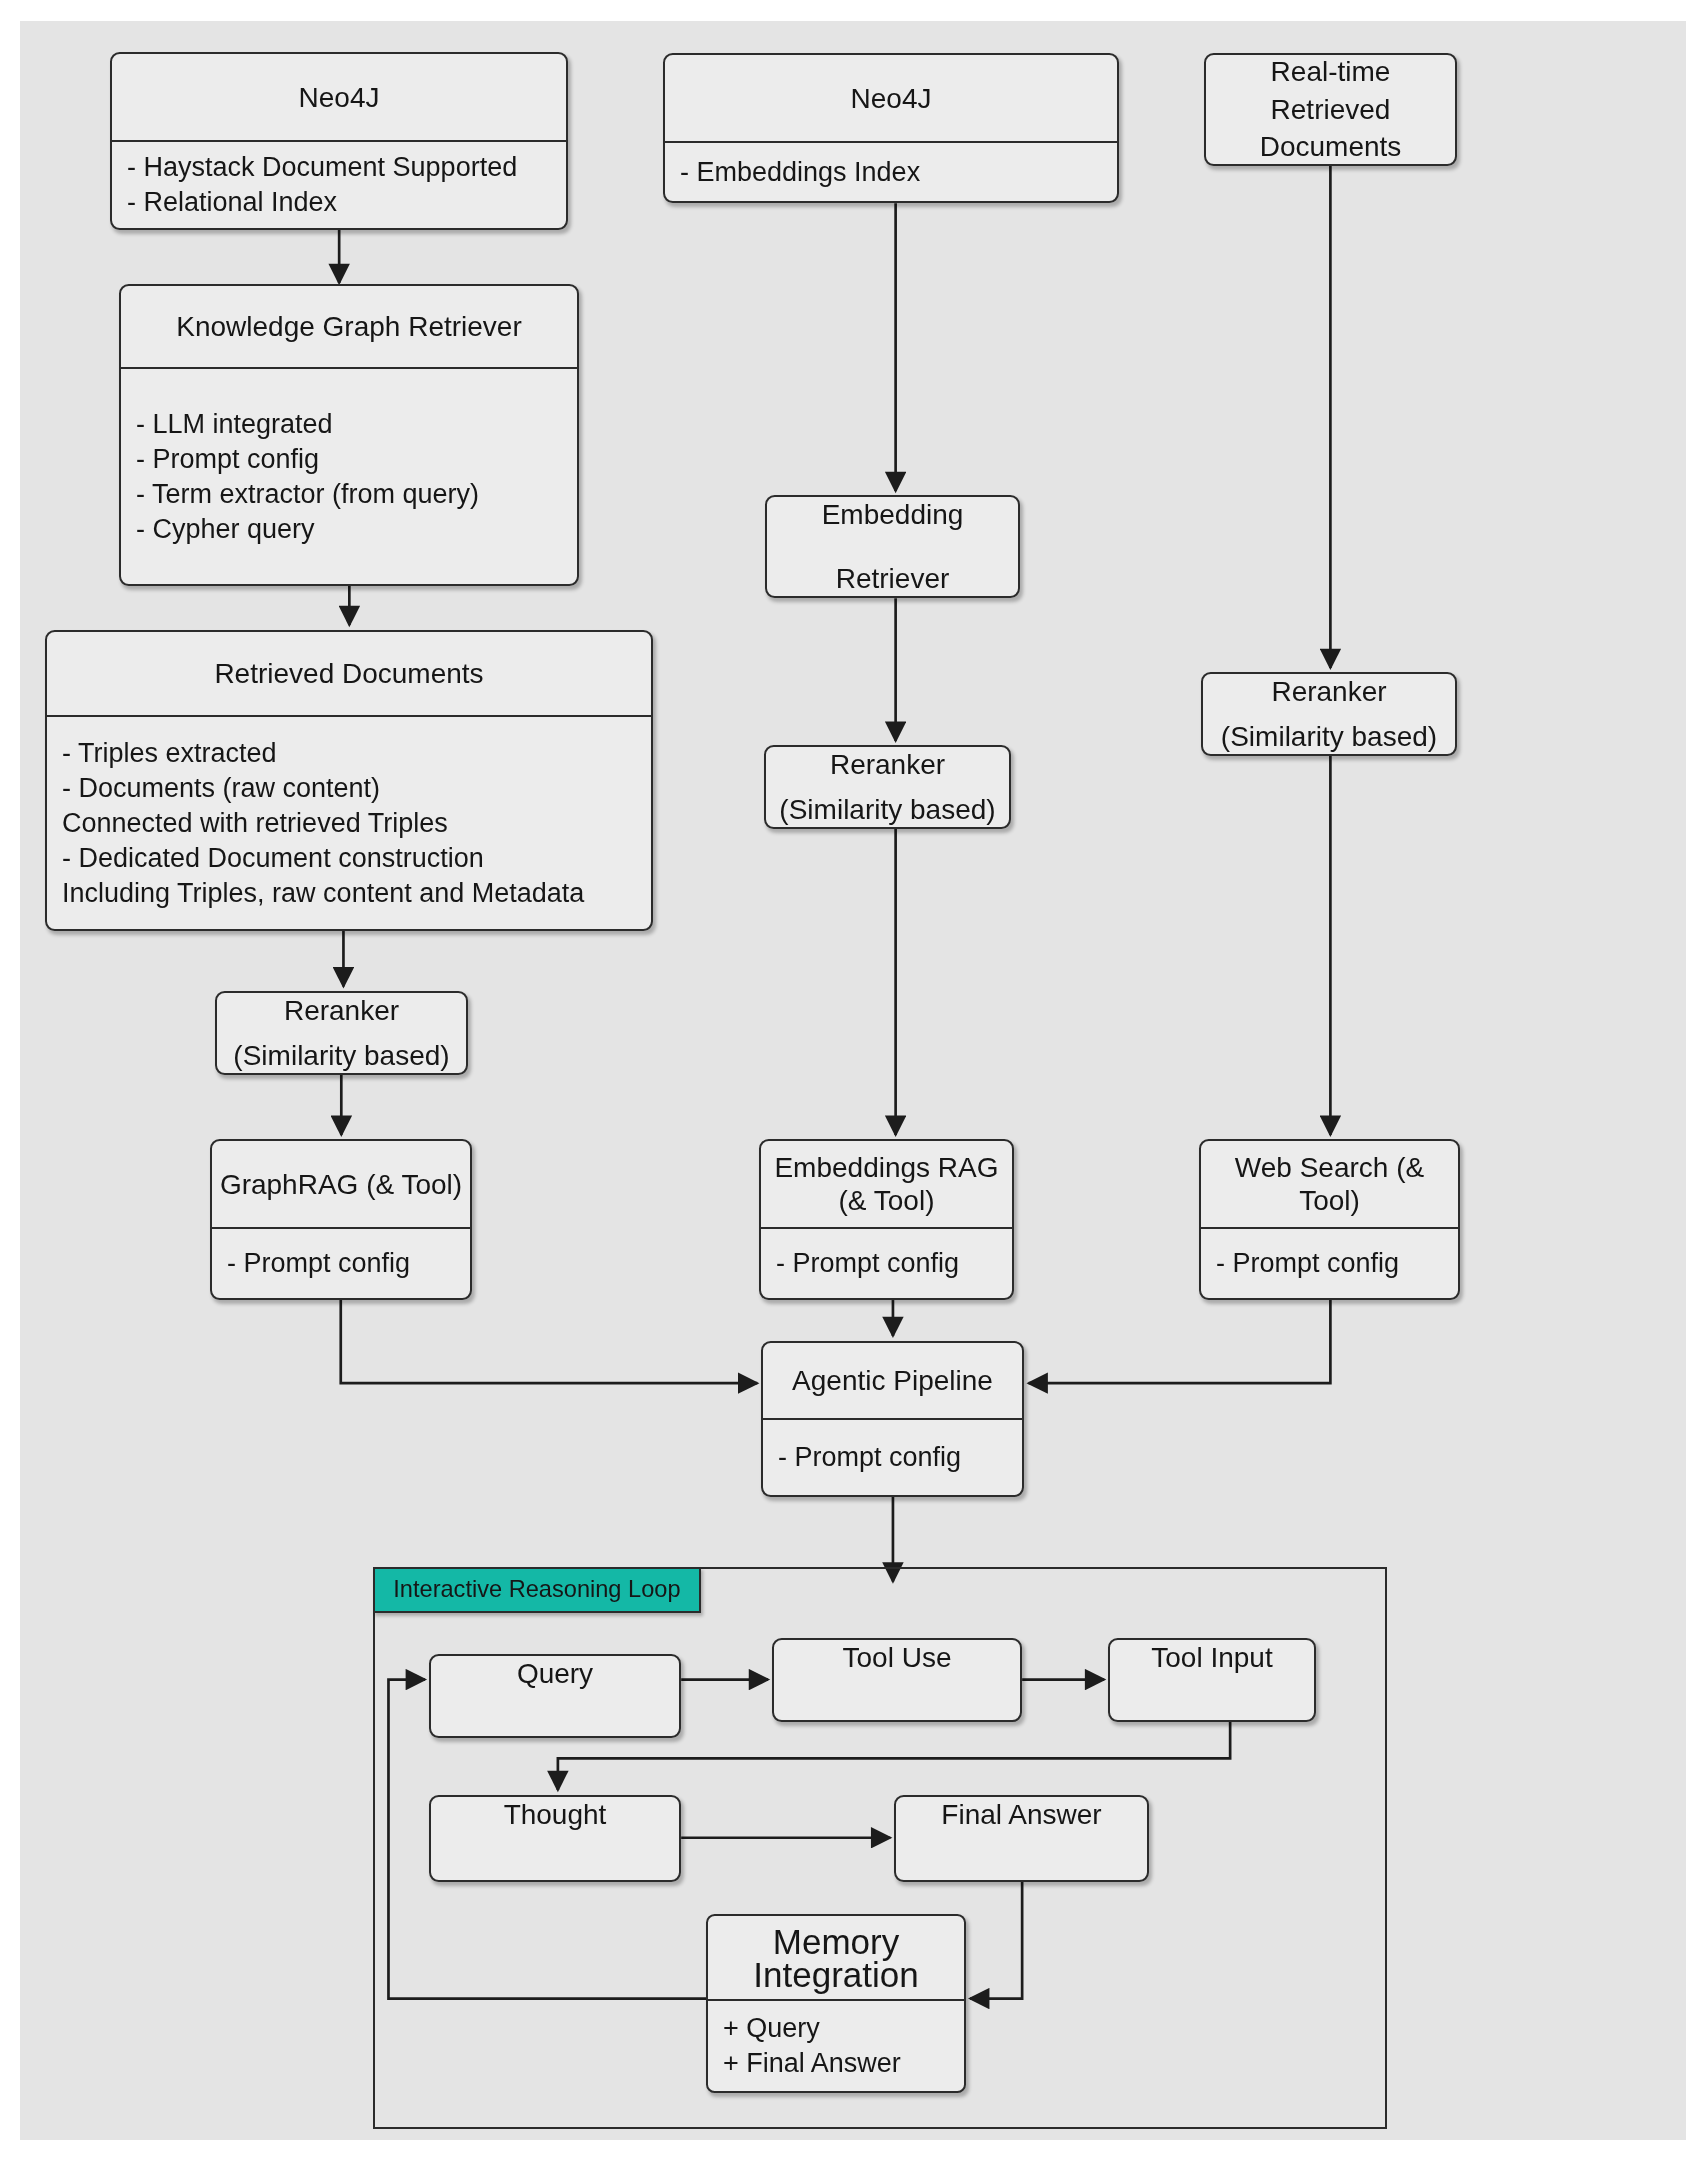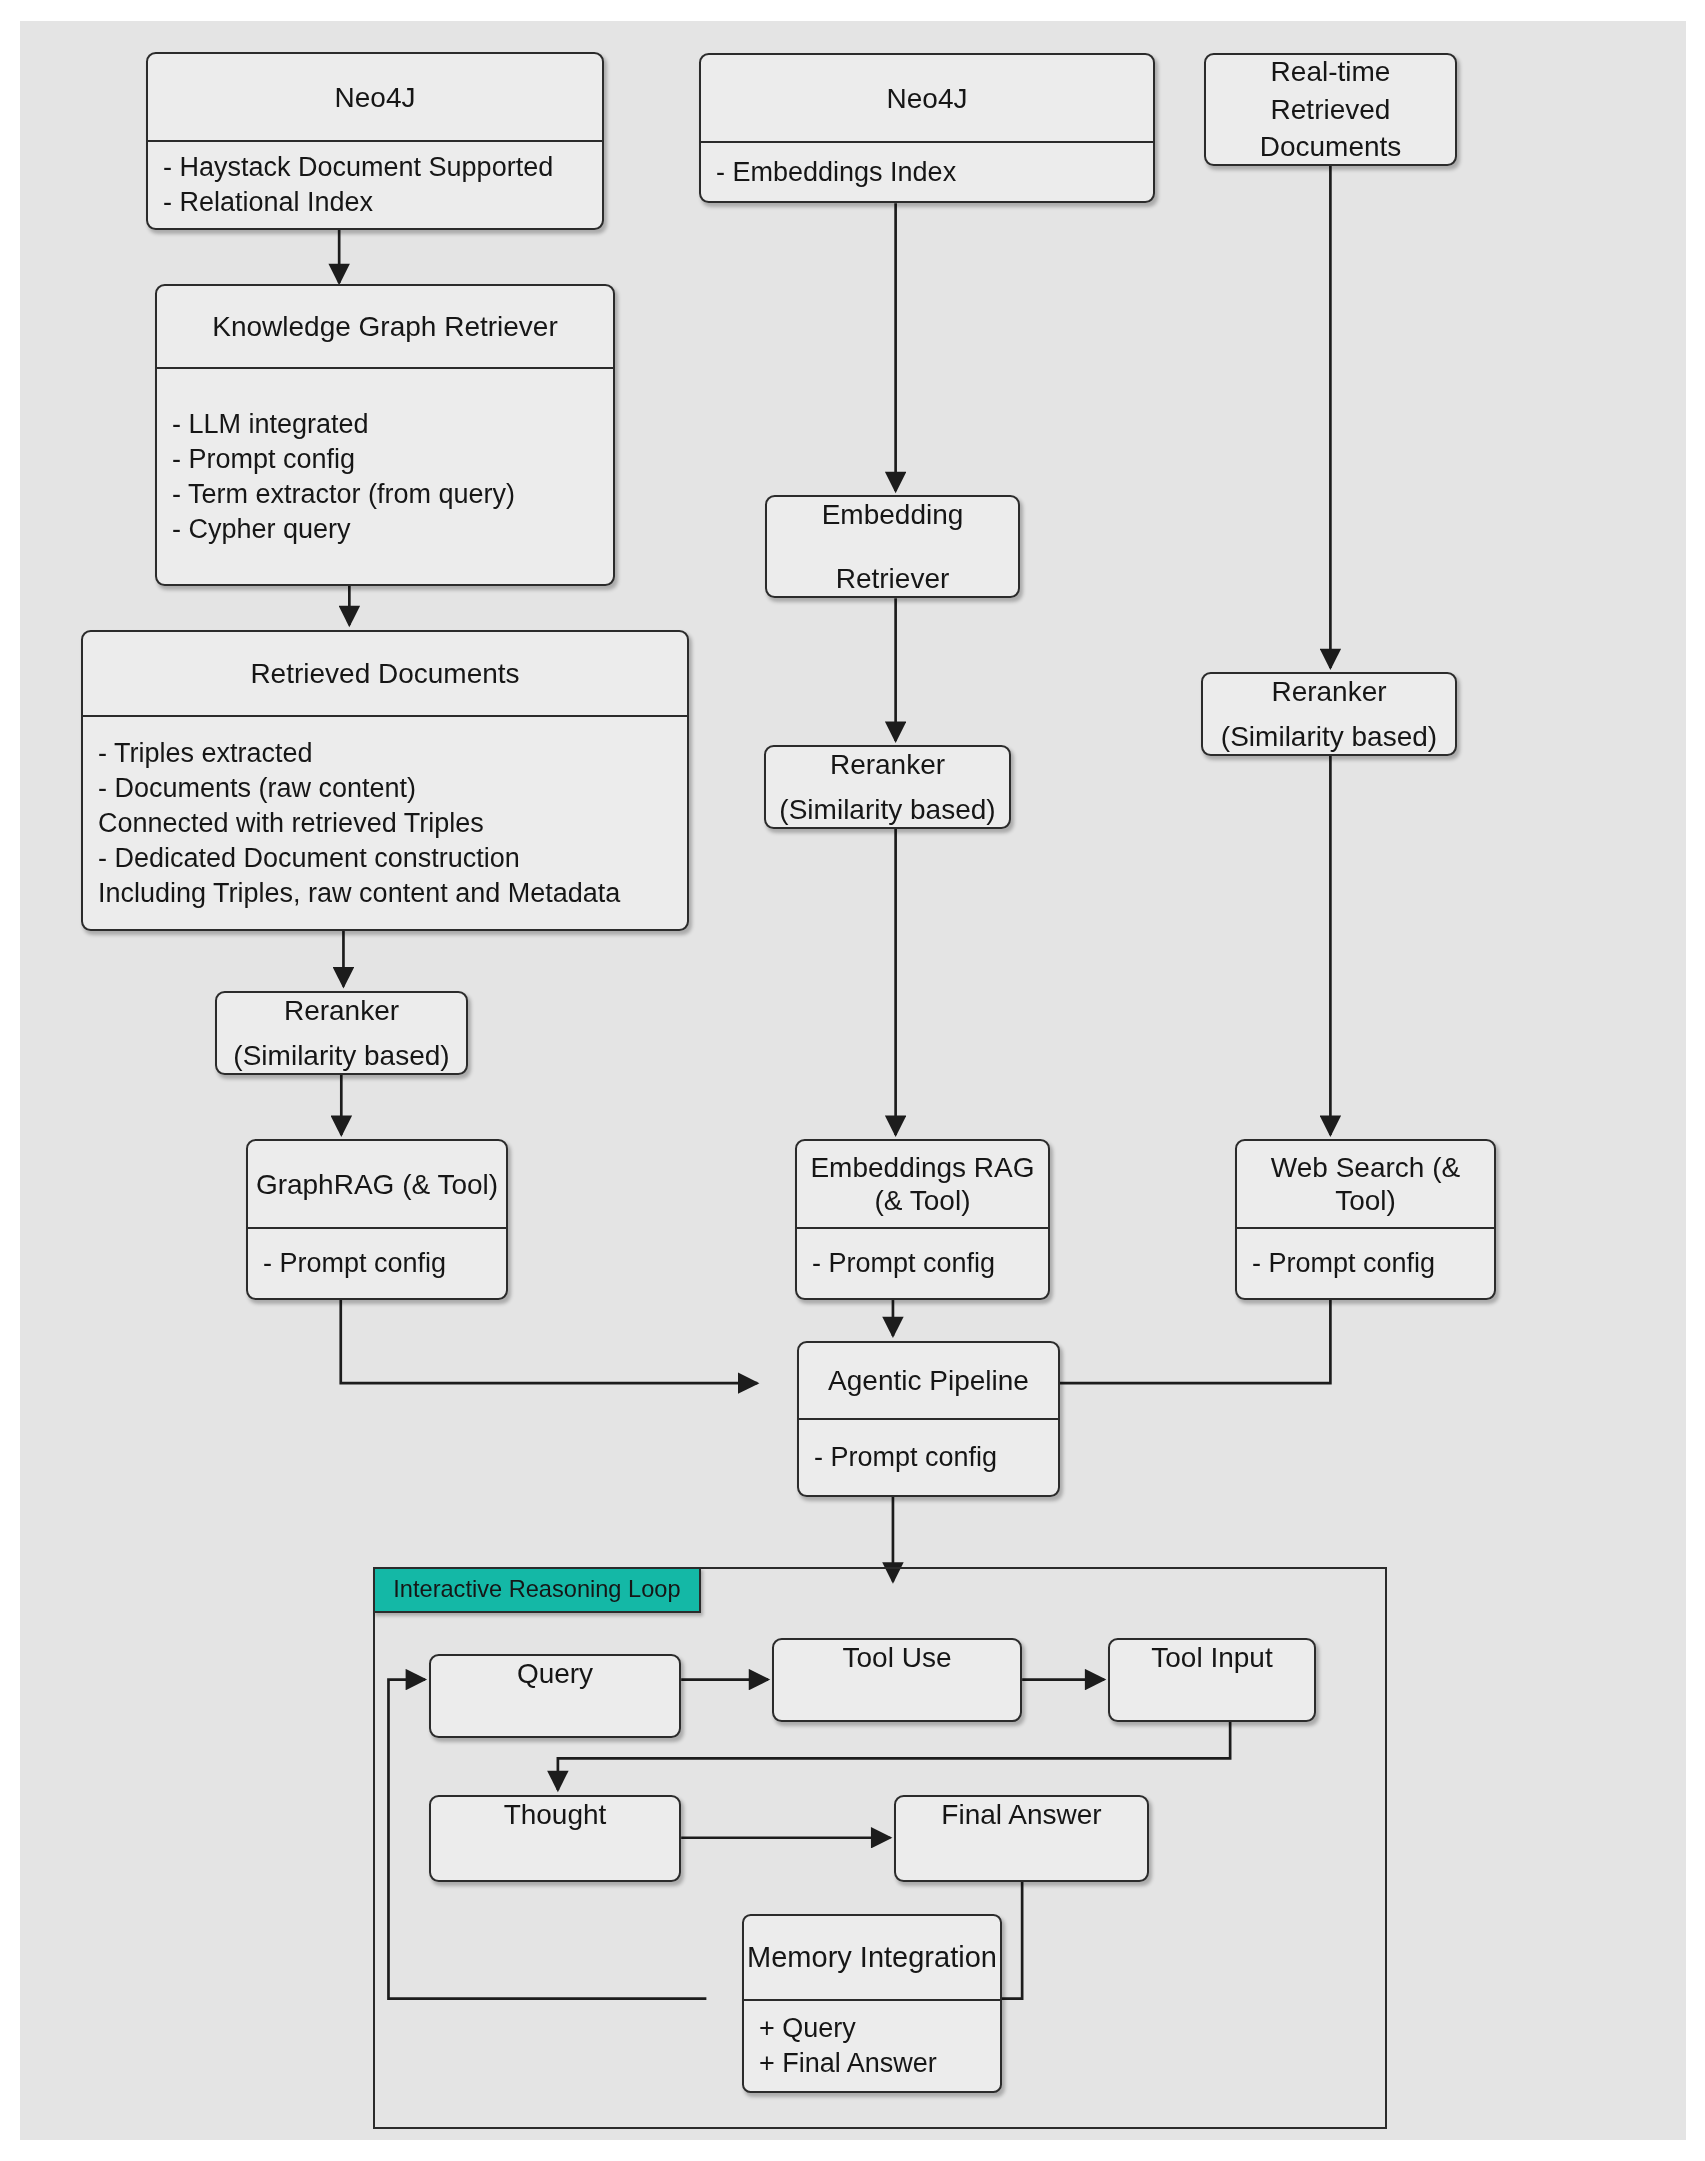--- a/index.html
+++ b/index.html
@@ -11,21 +11,21 @@
 
   .node { position:absolute; background:#ececec; border:2.1px solid #2b2b2b;
           border-radius:9.7px; box-sizing:border-box;
           box-shadow:2.1px 3.2px 3.8px rgba(0,0,0,0.25); overflow:hidden; }
   .node-title { display:flex; flex-direction:column; align-items:center; justify-content:center;
           font-size:28px; line-height:33px; text-align:center;
           border-bottom:2.1px solid #2b2b2b; box-sizing:border-box; }
   .node-body { display:flex; flex-direction:column; justify-content:center;
           align-items:flex-start; font-size:27px; line-height:35px;
           padding-left:15px; padding-right:0; box-sizing:border-box; flex:1 1 auto; }
-  .split { display:flex; flex-direction:column;margin-left:36px; }
+  .split { display:flex; flex-direction:column; }
   .plain { display:flex; flex-direction:column; align-items:center; justify-content:space-between;
           font-size:28px; line-height:35px; text-align:center; }
 
   .loop-box { position:absolute; left:373px; top:1567px; width:1014px; height:562px;
           border:2.1px solid #2b2b2b; box-sizing:border-box; background:transparent; }
   .loop-label { position:absolute; left:-2.1px; top:-2.1px; width:328px; height:46px;
           background:#14b8a6; border:2.1px solid #2b2b2b; box-sizing:border-box;
           display:flex; align-items:center; justify-content:center;
           font-size:23.6px; box-shadow:1.6px 2.7px 3.2px rgba(0,0,0,0.25); }
 </style>
@@ -190,21 +190,21 @@
 
   <div class="node plain" style="left:429px;top:1795px;width:252px;height:87px">
     <div>Thought</div>
   </div>
 
   <div class="node plain" style="left:894px;top:1795px;width:255px;height:87px">
     <div>Final Answer</div>
   </div>
 
   <div class="node split" style="left:706px;top:1914px;width:260px;height:179px;border-radius:8.6px">
-    <div class="node-title" style="height:85px;font-size:29px">
+    <div class="node-title" style="height:85px;font-size:35px">
       <div>Memory Integration</div>
     </div>
     <div class="node-body">
       <div>+ Query</div>
       <div>+ Final Answer</div>
     </div>
   </div>
 
 </div>
 

